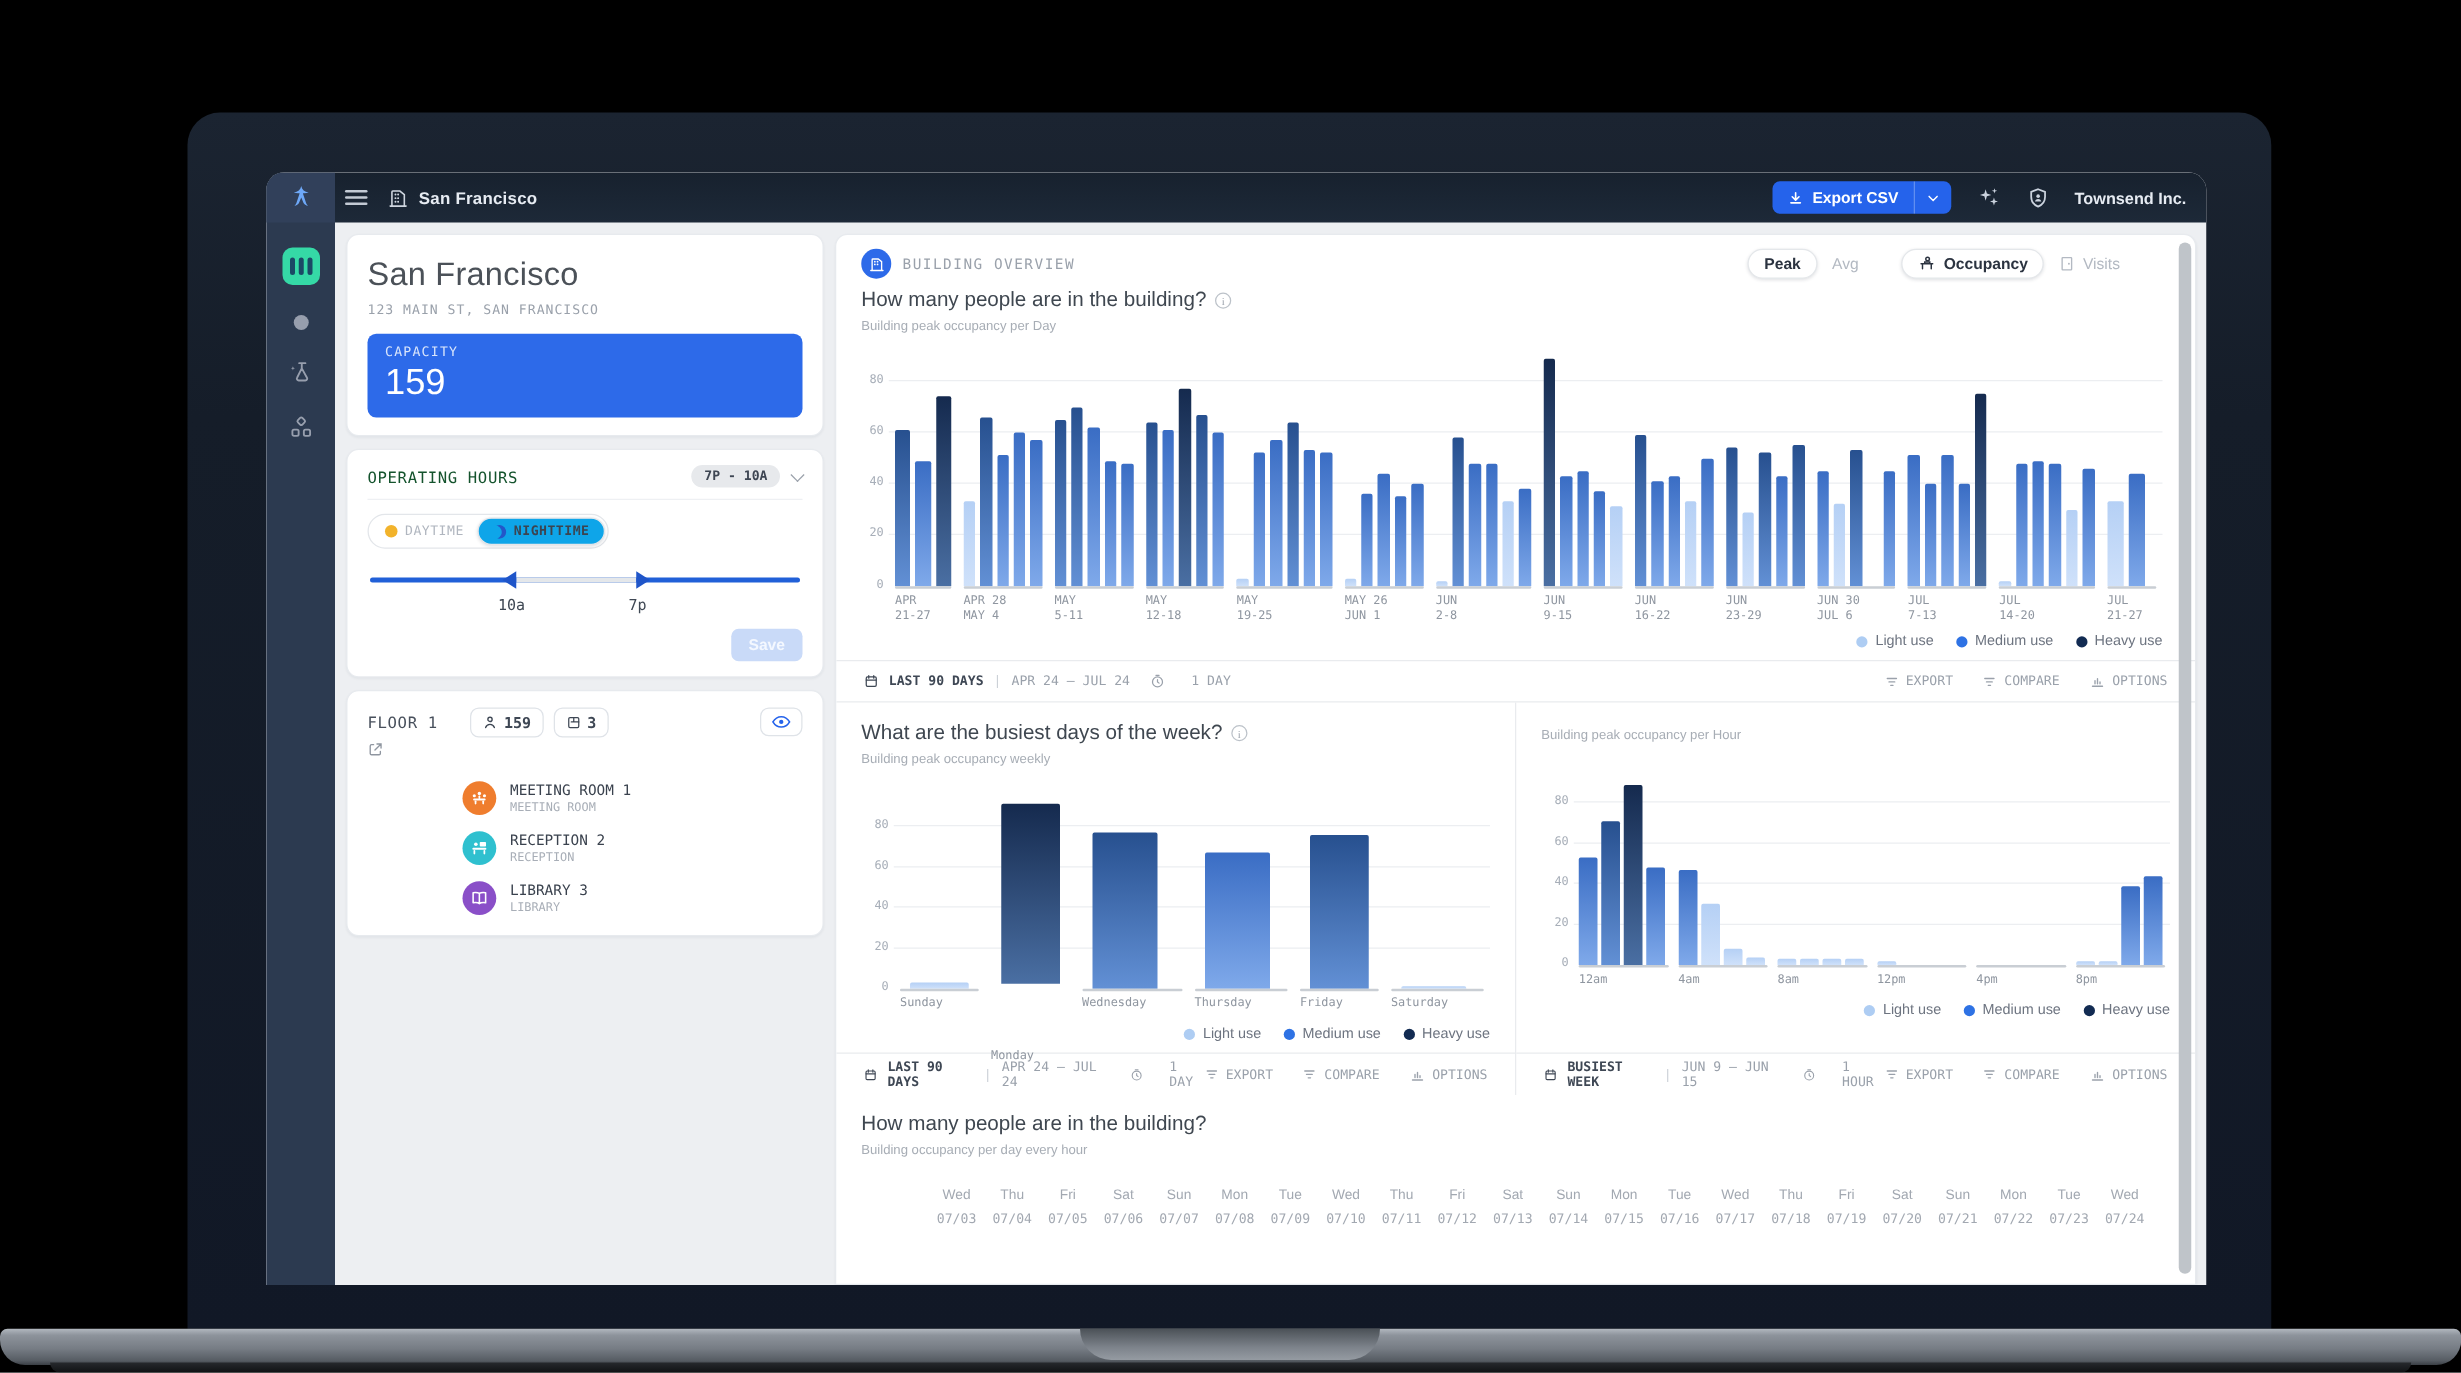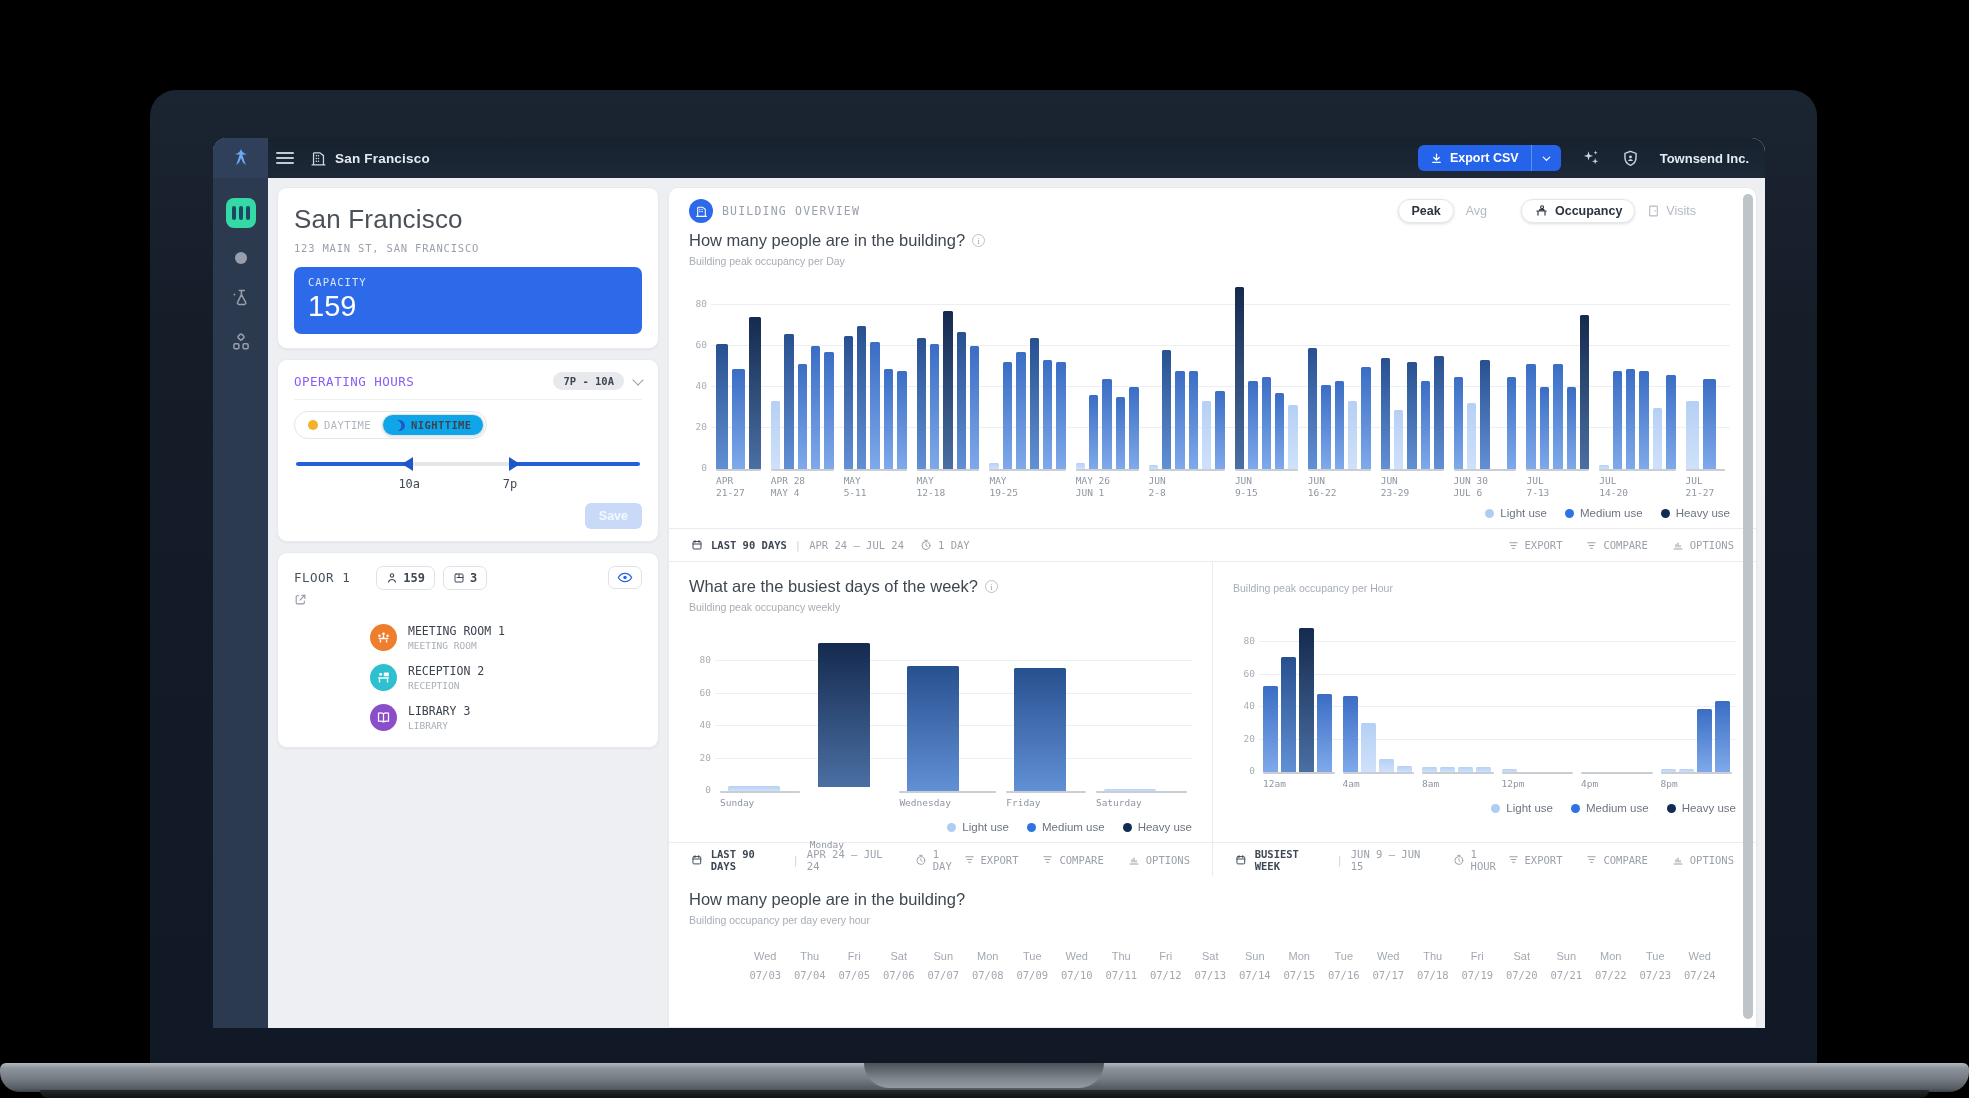--- a/index.html
+++ b/index.html
@@ -53,21 +53,21 @@
   #left-panel { width:382px; display:flex; flex-direction:column; gap:10px; flex-shrink:0; }
   #loc-card { padding:16px 16px 14px; }
   .loc-title { font-size:26px; font-weight:400; color:#4b5158; letter-spacing:.2px; }
   .loc-addr { font-size:10.5px; color:#9aa1ab; letter-spacing:.8px; margin-top:7px; }
   .cap-card { margin-top:13px; background:#2d6ae9; border-radius:7px; padding:9px 14px 11px; }
   .cap-label { font-size:10.5px; color:#d9e5fb; letter-spacing:1px; }
   .cap-value { font-size:29px; color:#fff; font-weight:500; margin-top:2px; }
 
   #hours-card { padding:12px 16px 12px; }
   .oh-head { display:flex; align-items:center; border-bottom:1px solid #eef0f3; padding-bottom:9px; }
-  .oh-title { font-size:12.5px; color:#8b5cf6; letter-spacing:.5px; }
+  .oh-title { font-size:12.5px; color:#14532d; letter-spacing:.5px; }
   .oh-badge { margin-left:auto; background:#e7e9ec; border-radius:10px; padding:3px 10px; font-size:10.5px; font-weight:bold; color:#3e4653; cursor:pointer; }
   .chev { width:8px; height:8px; border-right:1.5px solid #9aa1ab; border-bottom:1.5px solid #9aa1ab; transform:rotate(45deg); margin-left:10px; margin-top:-3px; cursor:pointer; }
   .daynight { margin-top:11px; display:inline-flex; border:1.5px solid #e3e6ea; border-radius:16px; padding:2px; align-items:center; }
   .dn-opt { display:flex; align-items:center; gap:6px; padding:4px 11px; border-radius:13px; font-size:10.5px; letter-spacing:.4px; color:#b0b6bf; cursor:pointer; }
   .dn-opt.sel { background:#0ea5e9; border:1px solid #e3e6ea; box-shadow:0 1px 3px rgba(20,30,50,.15); color:#3c4450; font-weight:bold; }
   .sun { width:10px; height:10px; border-radius:50%; background:#f2b32b; }
   .moon { width:11px; height:11px; border-radius:50%; box-shadow:inset -3.5px -1px 0 0 #2357c9; transform:rotate(-20deg); }
   .slider { position:relative; height:14px; margin:18px 2px 0; cursor:pointer; }
   .sl-track { position:absolute; top:5px; left:0; right:0; height:4px; border-radius:2px; background:#2160d8; }
   .sl-off { position:absolute; top:5px; left:34%; width:28%; height:4px; background:#e4e7ea; }
@@ -126,21 +126,21 @@
   .clbl { height:28px; padding-top:4px; font-size:9.5px; color:#8f96a0; line-height:1.25; font-family:"DejaVu Sans Mono",monospace; white-space:nowrap; }
 
   .legend { display:flex; justify-content:flex-end; align-items:center; gap:18px; padding:8px 26px 9px 0; }
   .lg-item { display:flex; align-items:center; gap:6px; font-size:11.5px; color:#6d7480; }
   .lg-dot { width:9px; height:9px; border-radius:50%; }
 
   .card-footer { border-top:1px solid #e9ebee; border-bottom:1px solid #e9ebee; height:34px; display:flex; align-items:center; padding:0 22px; font-family:"DejaVu Sans Mono",monospace; font-size:10.5px; color:#9aa1ab; }
   .cf-left { display:flex; align-items:center; gap:8px; cursor:pointer; }
   .cf-range-label { color:#3e4754; font-weight:bold; }
   .cf-sep { color:#ccd1d7; }
-  .cf-interval { display:flex; align-items:center; gap:6px; margin-left:16px; cursor:pointer; }
+  .cf-interval { display:flex; align-items:center; gap:21px; margin-left:16px; cursor:pointer; }
   .cf-actions { margin-left:auto; display:flex; gap:24px; }
   .cf-act { display:flex; align-items:center; gap:6px; cursor:pointer; }
 
   #two-col { display:flex; }
   .col { flex:1; min-width:0; display:flex; flex-direction:column; }
   .col.left { border-right:1px solid #e9ebee; }
   .col-pad { padding:15px 20px 0; }
   .col .card-footer { border-bottom:none; margin-top:auto; }
   .col .legend { padding-right:20px; }
 
@@ -698,20 +698,27 @@
                           </div>
                           <div class="cgroup" style="flex-grow: 1;">
                             <div class="cbars" style="padding: 0px 8px;">
                               <div class="bar u-md" title="77" style="height: 124.74px; max-width: 52px;"></div>
                             </div>
                             <div class="cbase"></div>
                             <div class="clbl" style="height: 20px;">Wednesday</div>
                           </div>
                           <div class="cgroup" style="flex-grow: 1;">
                             <div class="cbars" style="padding: 0px 8px;">
+                              <div class="bar u-m" title="67" style="height: 108.54px; max-width: 52px;"></div>
+                            </div>
+                            <div class="cbase"></div>
+                            <div class="clbl" style="height: 20px;">Thursday</div>
+                          </div>
+                          <div class="cgroup" style="flex-grow: 1;">
+                            <div class="cbars" style="padding: 0px 8px;">
                               <div class="bar u-md" title="76" style="height: 123.12px; max-width: 52px;"></div>
                             </div>
                             <div class="cbase"></div>
                             <div class="clbl" style="height: 20px;">Friday</div>
                           </div>
                           <div class="cgroup" style="flex-grow: 1;">
                             <div class="cbars" style="padding: 0px 8px;">
                               <div class="bar u-l" title="1" style="height: 2px; max-width: 52px;"></div>
                             </div>
                             <div class="cbase"></div>

